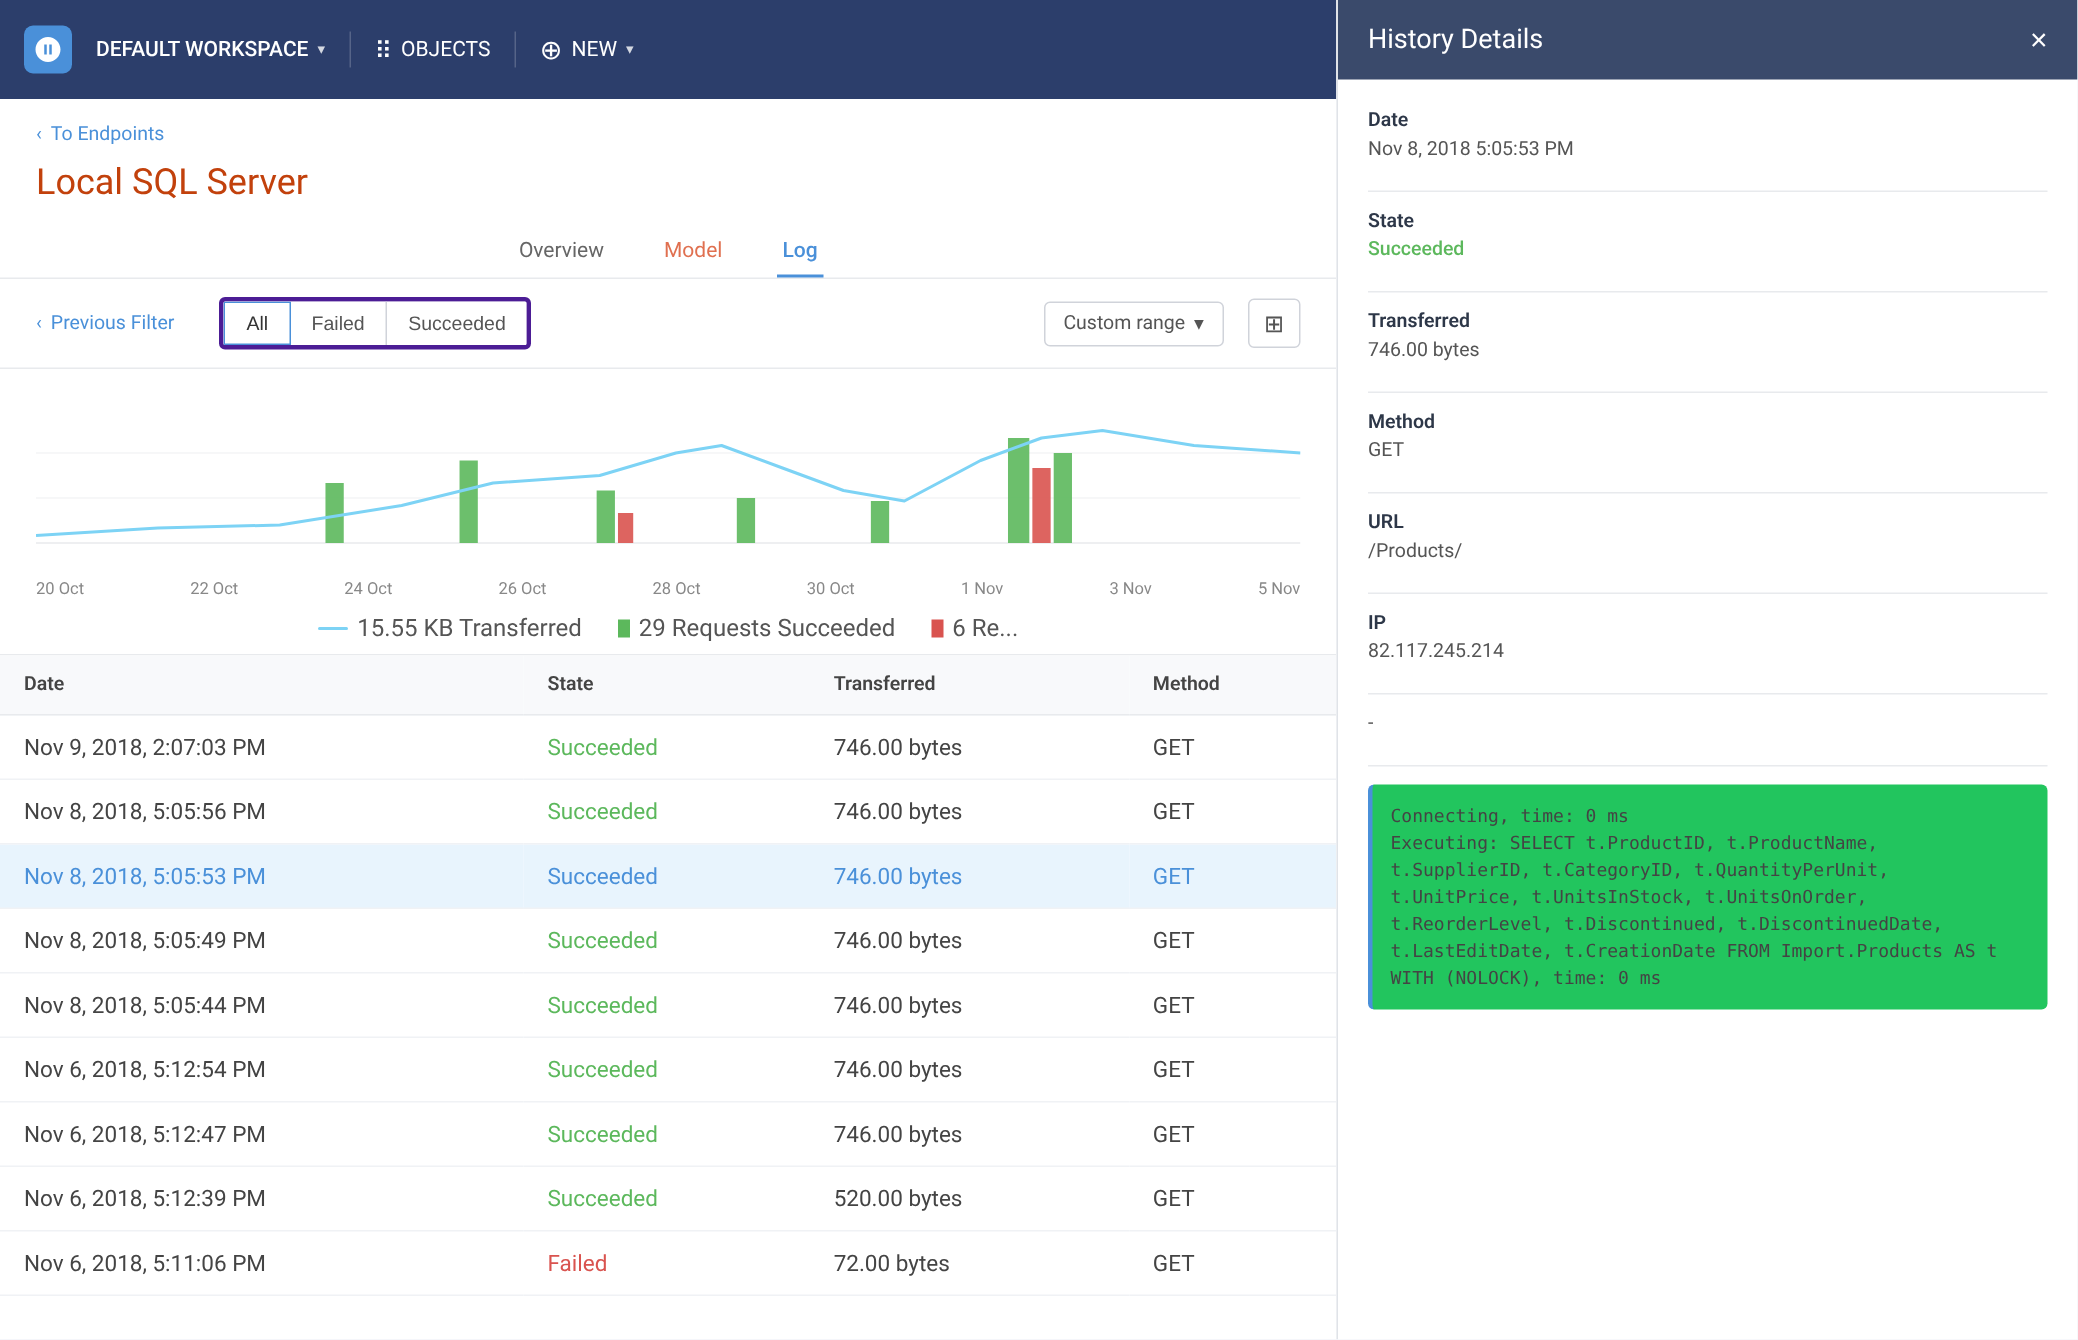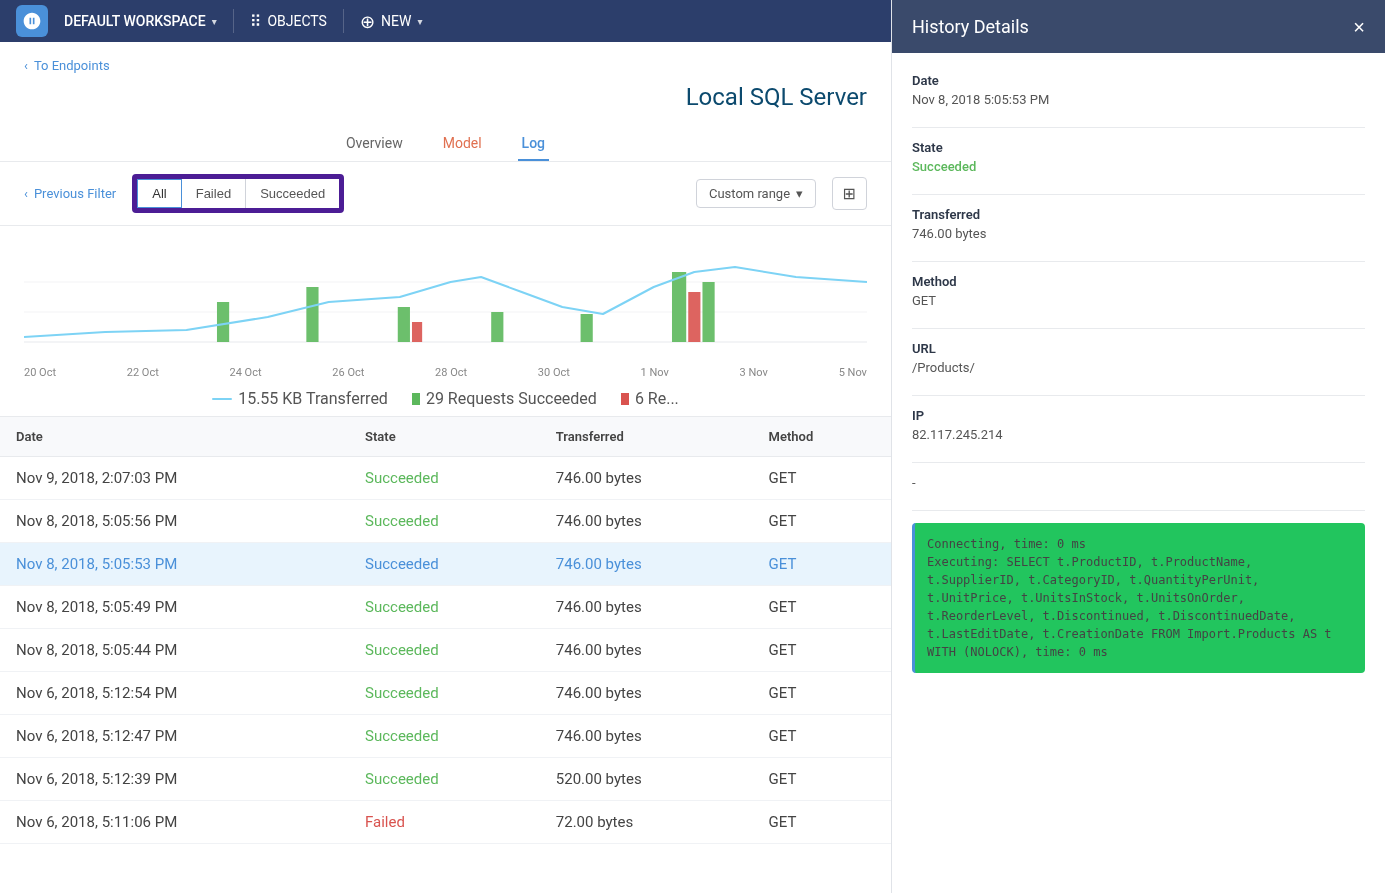--- a/index.html
+++ b/index.html
@@ -2,45 +2,45 @@
 <html><head>
   <meta charset="utf-8">
   <style>
     * { box-sizing: border-box; margin: 0; padding: 0; }
     body { font-family: -apple-system, BlinkMacSystemFont, 'Segoe UI', Roboto, sans-serif; background: #f5f6fa; display: flex; height: 893px; overflow: hidden; }
 
     
     .main-area { flex: 1; display: flex; flex-direction: column; overflow: hidden; background: #f5f6fa; }
 
     
-    .top-nav { background: #2c3e6b; display: flex; align-items: center; height: 42px; padding: 0 16px; gap: 16px; }
+    .top-nav { background: #2c3e6b; display: flex; align-items: center; height: 66px; padding: 0 16px; gap: 16px; }
     .nav-logo { width: 32px; height: 32px; background: #4a90d9; border-radius: 6px; display: flex; align-items: center; justify-content: center; }
     .nav-logo svg { width: 20px; height: 20px; fill: white; }
     .nav-workspace { color: white; font-size: 14px; font-weight: 500; display: flex; align-items: center; gap: 6px; cursor: pointer; }
     .nav-divider { width: 1px; height: 24px; background: rgba(255,255,255,0.2); }
     .nav-objects { color: white; font-size: 14px; cursor: pointer; display: flex; align-items: center; gap: 6px; }
     .nav-new { color: white; font-size: 14px; cursor: pointer; display: flex; align-items: center; gap: 6px; }
     .nav-chevron { font-size: 10px; opacity: 0.8; }
 
     
     .content-area { flex: 1; display: flex; flex-direction: column; overflow: hidden; }
 
     
     .page-header { background: white; padding: 16px 24px 0; border-bottom: 1px solid #e8eaed; }
     .back-link { display: flex; align-items: center; gap: 6px; color: #4a90d9; font-size: 13px; cursor: pointer; margin-bottom: 10px; }
-    .page-title { text-align: right; font-size: 24px; font-weight: 400; color: #0c4a6e; margin-bottom: 16px; }
+    .page-title { text-align: left; font-size: 24px; font-weight: 400; color: #c2410c; margin-bottom: 16px; }
     .tabs { display: flex; justify-content: center; gap: 32px; }
     .tab { padding: 8px 4px; font-size: 14px; color: #666; cursor: pointer; border-bottom: 2px solid transparent; }
     .tab.active { color: #4a90d9; border-bottom: 2px solid #4a90d9; font-weight: 500; }
     .tab.model { color: #e07050; }
 
     
     .filter-bar { background: white; padding: 12px 24px; display: flex; align-items: center; gap: 16px; border-bottom: 1px solid #e8eaed; }
     .prev-filter { display: flex; align-items: center; gap: 6px; color: #4a90d9; font-size: 13px; cursor: pointer; }
-    .filter-buttons { display: flex; border: 5px solid #4c1d95; border-radius: 4px; overflow: hidden; }
+    .filter-buttons { display: flex; border: 3px solid #4c1d95; border-radius: 4px; overflow: hidden; margin-left: 14px; }
     .filter-btn { padding: 6px 14px; font-size: 13px; background: white; border: none; cursor: pointer; color: #555; }
     .filter-btn.active { background: white; color: #333; font-weight: 500; }
     .filter-btn:not(:last-child) { border-right: 1px solid #d0d3da; }
     .filter-btn.all { background: white; border: 1px solid #4a90d9; color: #333; border-radius: 0; }
     .custom-range { display: flex; align-items: center; gap: 6px; padding: 6px 12px; border: 1px solid #d0d3da; border-radius: 4px; font-size: 13px; color: #555; cursor: pointer; background: white; margin-left: auto; text-align: center; }
     .grid-icon-btn { padding: 6px 10px; border: 1px solid #d0d3da; border-radius: 4px; background: white; cursor: pointer; color: #555; }
 
     
     .chart-area { background: white; padding: 16px 24px 8px; border-bottom: 1px solid #e8eaed; }
     .chart-container { position: relative; height: 120px; }

